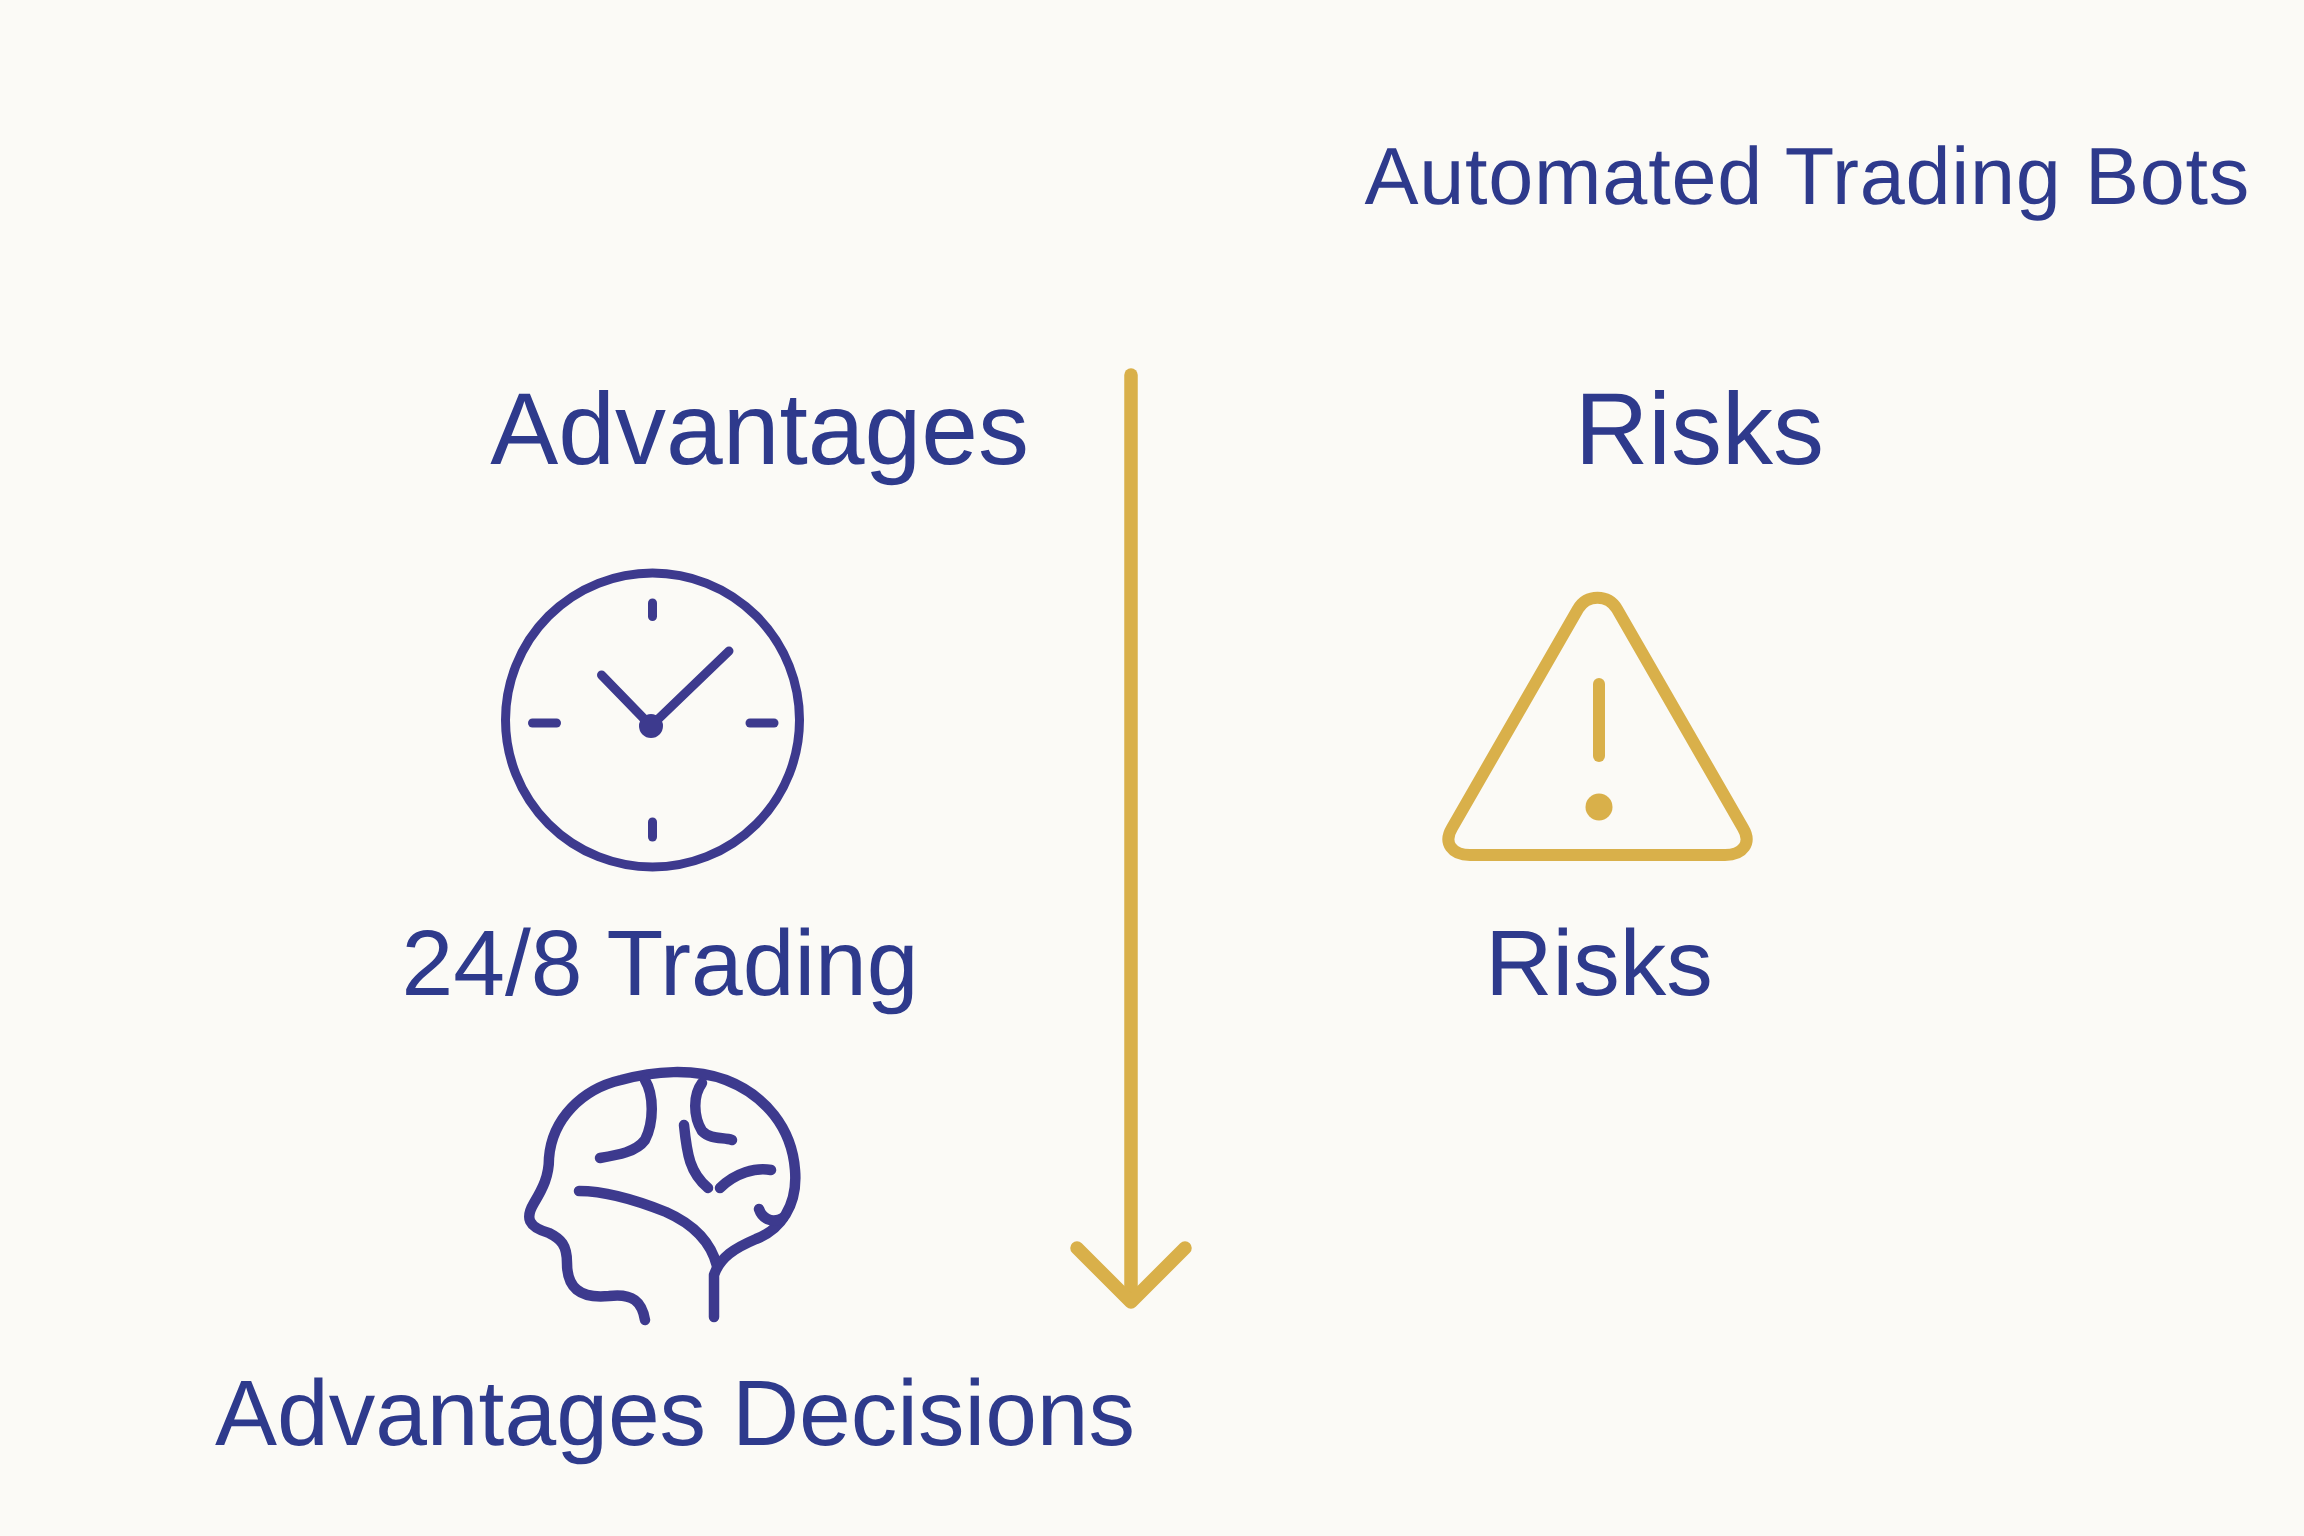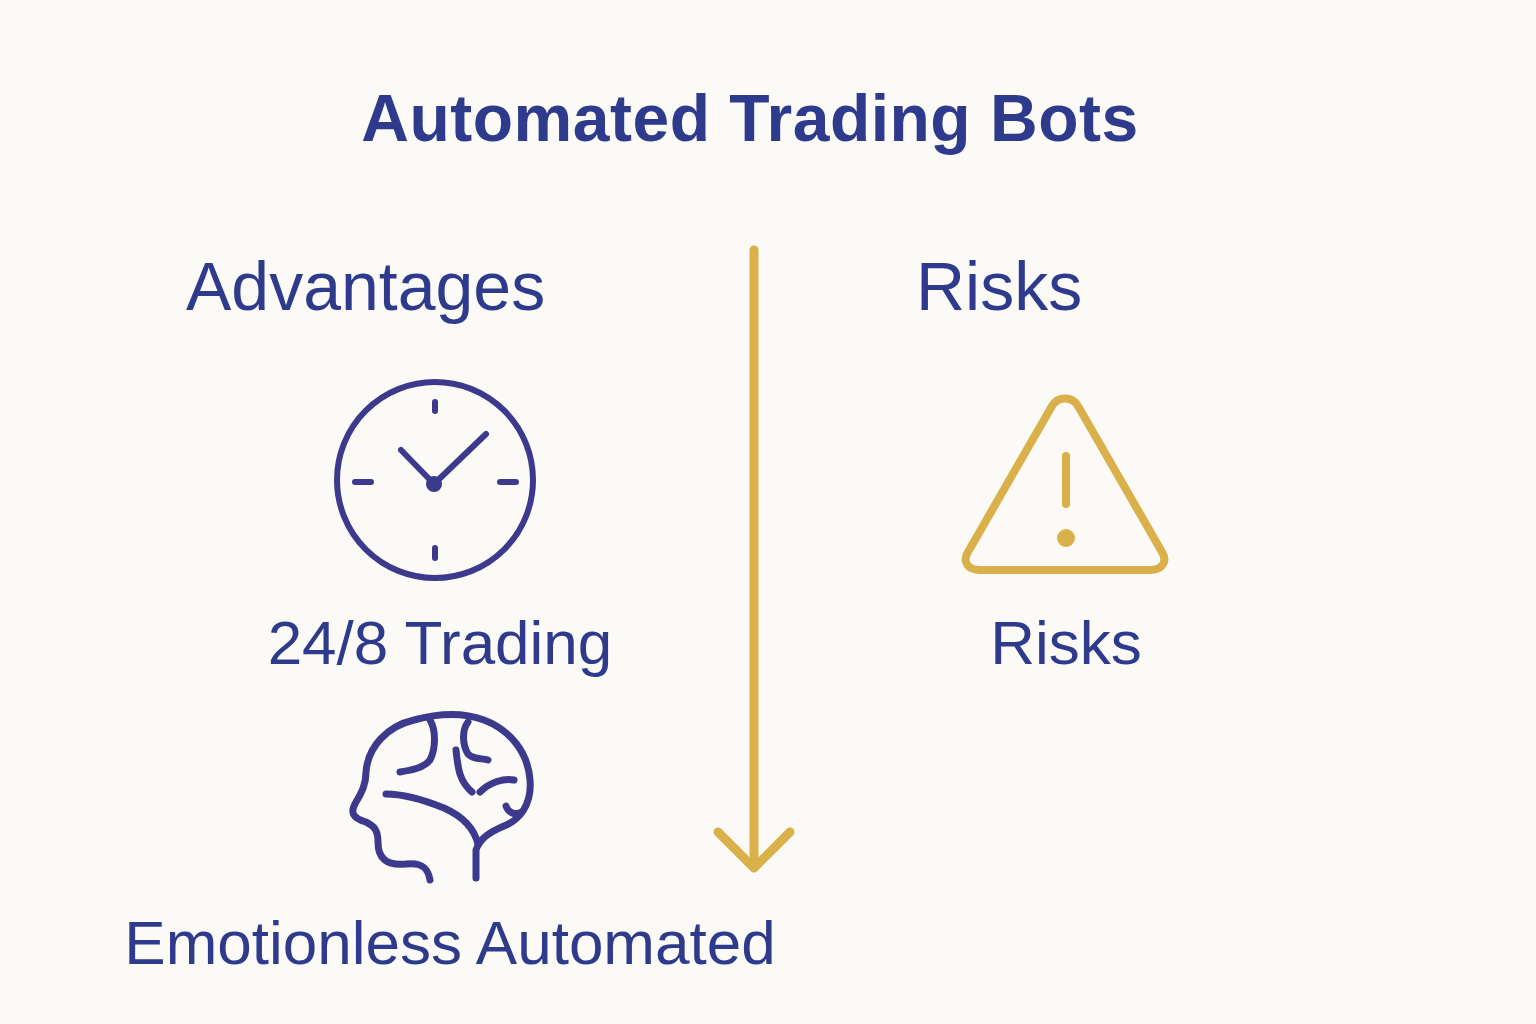--- a/index.html
+++ b/index.html
@@ -11,31 +11,31 @@
       height: 1024px;
       background: #FBFAF6;
       position: relative;
       overflow: hidden;
       font-family: "Liberation Sans", "DejaVu Sans", sans-serif;
       color: #2E3A8C;
     }
     .abs { position: absolute; }
     .title {
       left: 0; width: 1500px; top: 68px;
-      text-align: center;
-      font-size: 66px;
+      text-align: right;
+      font-size: 54px;
       line-height: 100px;
-      font-weight: bold;
+      font-weight: normal;
       letter-spacing: 0.5px;
       margin: 0;
     }
     .heading {
       font-size: 68px;
       line-height: 80px;
-      text-align: left;
+      text-align: right;
       margin: 0;
       font-weight: normal;
     }
     .label {
       font-size: 62px;
       line-height: 74px;
       text-align: center;
       margin: 0;
       font-weight: normal;
     }
@@ -74,21 +74,21 @@
         <path d="M86,12 C92,22 92,40 86,52 C80,60 68,62 56,64"></path>
         <path d="M124,14 C118,22 118,36 124,46 C130,52 138,50 144,52"></path>
         <path d="M112,42 C114,62 116,74 128,84"></path>
         <path d="M42,86 C60,86 80,92 100,100 C118,108 130,120 134,136"></path>
         <path d="M136,84 C146,74 160,70 170,72"></path>
         <path d="M178,104 C170,108 164,104 162,98"></path>
       </g>
     </svg>
   </div>
 
-  <p class="abs label" style="left:100px; width:700px; top:906px;">Emotionless Automated</p>
+  <p class="abs label" style="left:100px; width:700px; top:906px;">Advantages Decisions</p>
 </section>
 
 <div class="abs" style="left:712px; top:244px; width:84px; height:630px;">
   <svg width="84" height="630" viewBox="0 0 84 630">
     <g fill="none" stroke="#D9B04A" stroke-width="9" stroke-linecap="round" stroke-linejoin="round">
       <line x1="42" y1="6" x2="42" y2="622"></line>
       <polyline points="6,588 42,624 78,588"></polyline>
     </g>
   </svg>
 </div>

